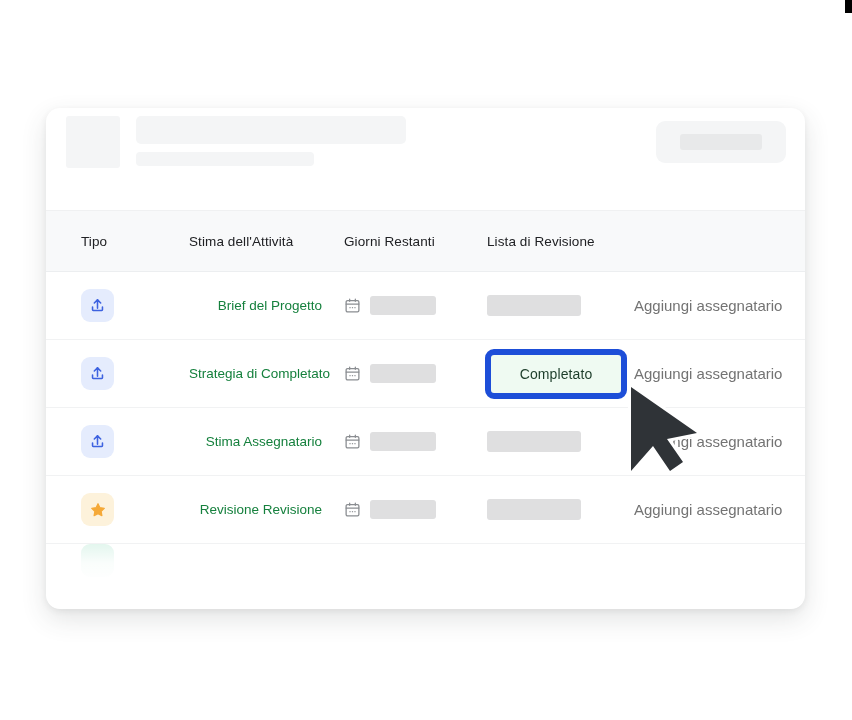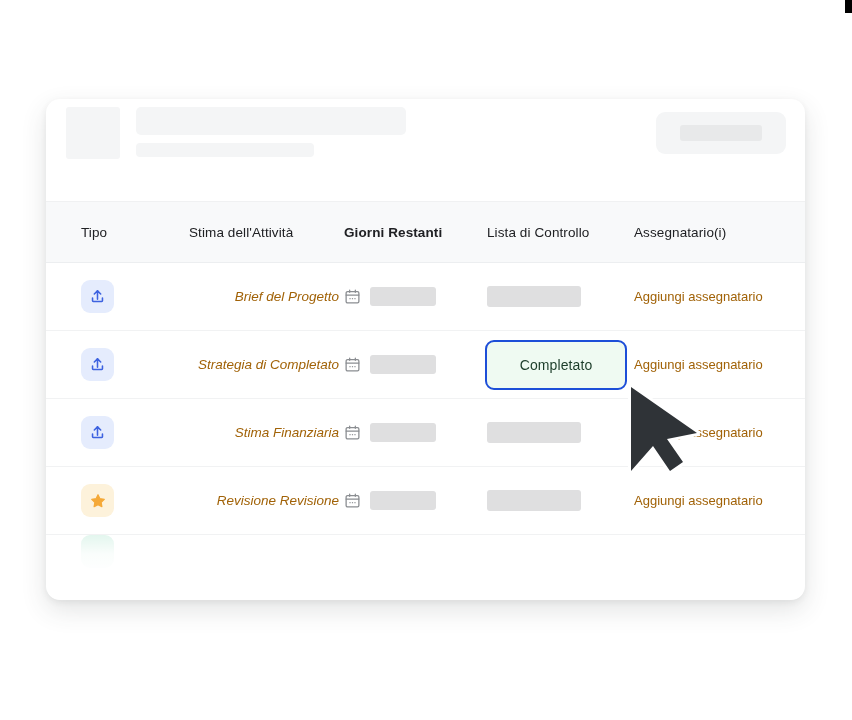--- a/index.html
+++ b/index.html
@@ -26,21 +26,21 @@
     left: 845px;
     width: 7px;
     height: 13px;
     background: #000000;
   }
 
   
   .card {
     position: absolute;
     left: 46px;
-    top: 99px;
+    top: 108px;
     width: 759px;
     height: 501px;
     background: #ffffff;
     border-radius: 14px;
     box-shadow: 0 10px 26px rgba(60,64,67,0.14),
                 0 2px 6px rgba(60,64,67,0.08);
     overflow: hidden;
   }
 
   
@@ -93,21 +93,21 @@
   }
   .thead .th {
     font-size: 13.5px;
     color: #202124;
     letter-spacing: 0.1px;
     white-space: nowrap;
   }
 
   .col-type     { width: 143px; padding-left: 35px; }
   .col-name     { width: 155px; }
-  .col-days     { width: 143px; font-weight: bold; }
+  .col-days     { width: 143px; }
   .col-check    { width: 147px; }
   .col-assignee { width: 171px; }
 
   .row {
     display: flex;
     align-items: center;
     height: 68px;
     border-bottom: 1px solid #f1f2f3;
     background: #ffffff;
   }
@@ -123,25 +123,24 @@
     justify-content: center;
   }
   .tile.blue  { background: #e5ecfd; }
   .tile.amber { background: #fdf2db; }
   .tile.mint  { background: #e3f6ee; }
 
   
   .name-cell {
     width: 155px;
     font-size: 13.5px;
-    color: #a16207;
+    color: #15803d;
     text-align: right;
-    padding-right: 5px;
+    padding-right: 22px;
     white-space: nowrap;
-    font-style: italic;
   }
 
   
   .days-cell {
     width: 143px;
     display: flex;
     align-items: center;
     gap: 9px;
   }
   .bar-grey {
@@ -156,34 +155,34 @@
     width: 94px; height: 21px;
     background: #dfdfe0;
     border-radius: 3px;
   }
   .badge-done {
     display: inline-flex;
     align-items: center;
     justify-content: center;
     width: 142px;
     height: 50px;
-    border: 2px solid #1d4ed8;
+    border: 6px solid #1d4ed8;
     background: #effaf2;
     border-radius: 9px;
     font-size: 14px;
     color: #1c3d2a;
     letter-spacing: 0.1px;
     margin-left: -2px;
   }
 
   
   .assignee-cell {
     width: 171px;
-    font-size: 13px;
-    color: #a16207;
+    font-size: 15px;
+    color: #737373;
     white-space: nowrap;
   }
 
   
   .row-fade {
     position: relative;
     height: 42px;
     display: flex;
     align-items: flex-start;
     padding-left: 35px;
@@ -229,22 +228,21 @@
       <div class="sk sk-sub"></div>
       <div class="sk sk-btn">
         <div class="sk-btn-inner"></div>
       </div>
     </div>
 
     <div class="thead">
       <div class="th col-type">Tipo</div>
       <div class="th col-name">Stima dell'Attività</div>
       <div class="th col-days">Giorni Restanti</div>
-      <div class="th col-check">Lista di Controllo</div>
-      <div class="th col-assignee">Assegnatario(i)</div>
+      <div class="th col-check">Lista di Revisione</div>
     </div>
 
     <div class="row">
       <div class="type-cell">
         <div class="tile blue">
           <svg width="17" height="17" viewBox="0 0 24 24" fill="none" stroke="#3d62e0" stroke-width="2.2" stroke-linecap="round" stroke-linejoin="round">
             <path d="M12 16V4"></path>
               <path d="M7.5 8.5 12 4l4.5 4.5"></path>
             <path d="M5 14v4a1 1 0 0 0 1 1h12a1 1 0 0 0 1-1v-4"></path>
           </svg>
@@ -299,21 +297,21 @@
     <div class="row">
       <div class="type-cell">
         <div class="tile blue">
           <svg width="17" height="17" viewBox="0 0 24 24" fill="none" stroke="#3d62e0" stroke-width="2.2" stroke-linecap="round" stroke-linejoin="round">
             <path d="M12 16V4"></path>
               <path d="M7.5 8.5 12 4l4.5 4.5"></path>
             <path d="M5 14v4a1 1 0 0 0 1 1h12a1 1 0 0 0 1-1v-4"></path>
           </svg>
         </div>
       </div>
-      <div class="name-cell">Stima Finanziaria</div>
+      <div class="name-cell">Stima Assegnatario</div>
       <div class="days-cell">
         <svg width="17" height="17" viewBox="0 0 24 24" fill="none" stroke="#8a8d91" stroke-width="1.8" stroke-linecap="round">
           <rect x="3" y="5" width="18" height="16" rx="2"></rect>
             <path d="M3 10h18"></path>
           <path d="M8 3v3M16 3v3"></path>
           <circle cx="8.5" cy="15" r="1" fill="#8a8d91" stroke="none"></circle>
           <circle cx="12" cy="15" r="1" fill="#8a8d91" stroke="none"></circle>
           <circle cx="15.5" cy="15" r="1" fill="#8a8d91" stroke="none"></circle>
         </svg>
         <div class="bar-grey"></div>

